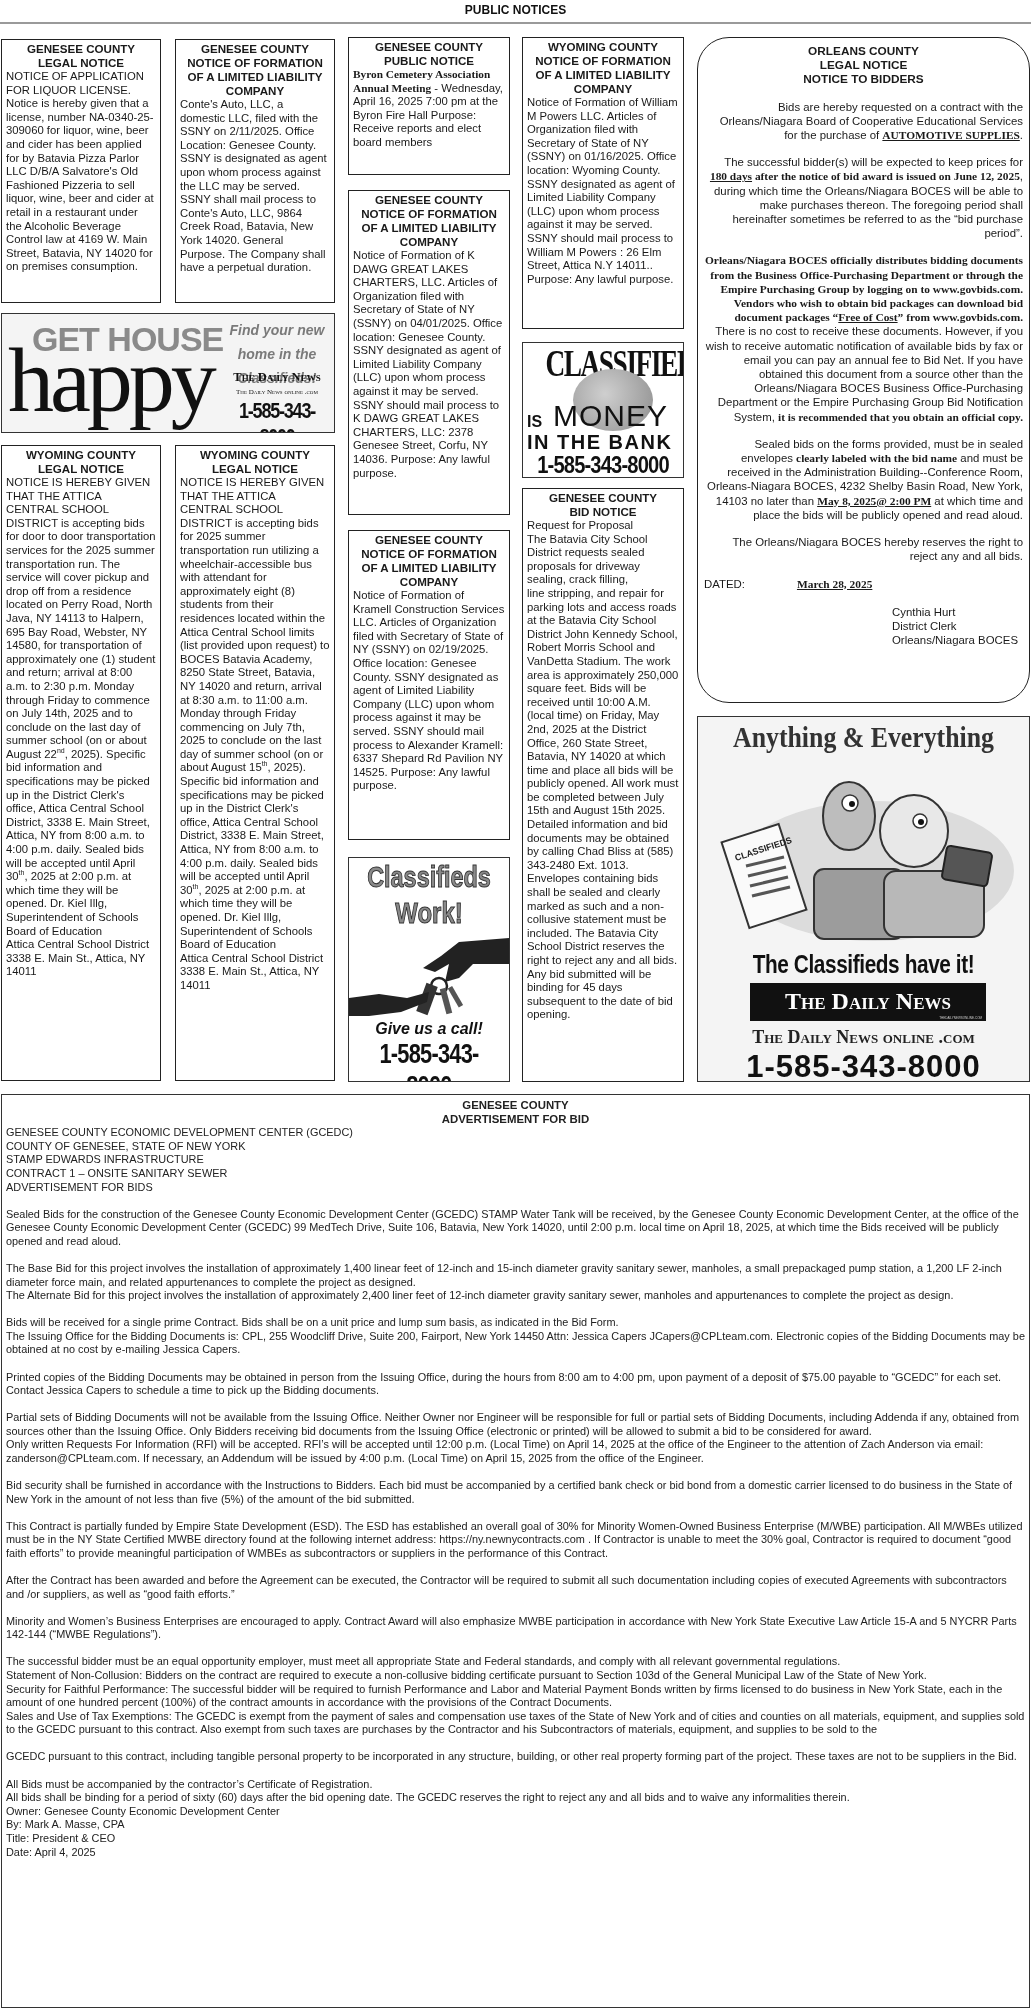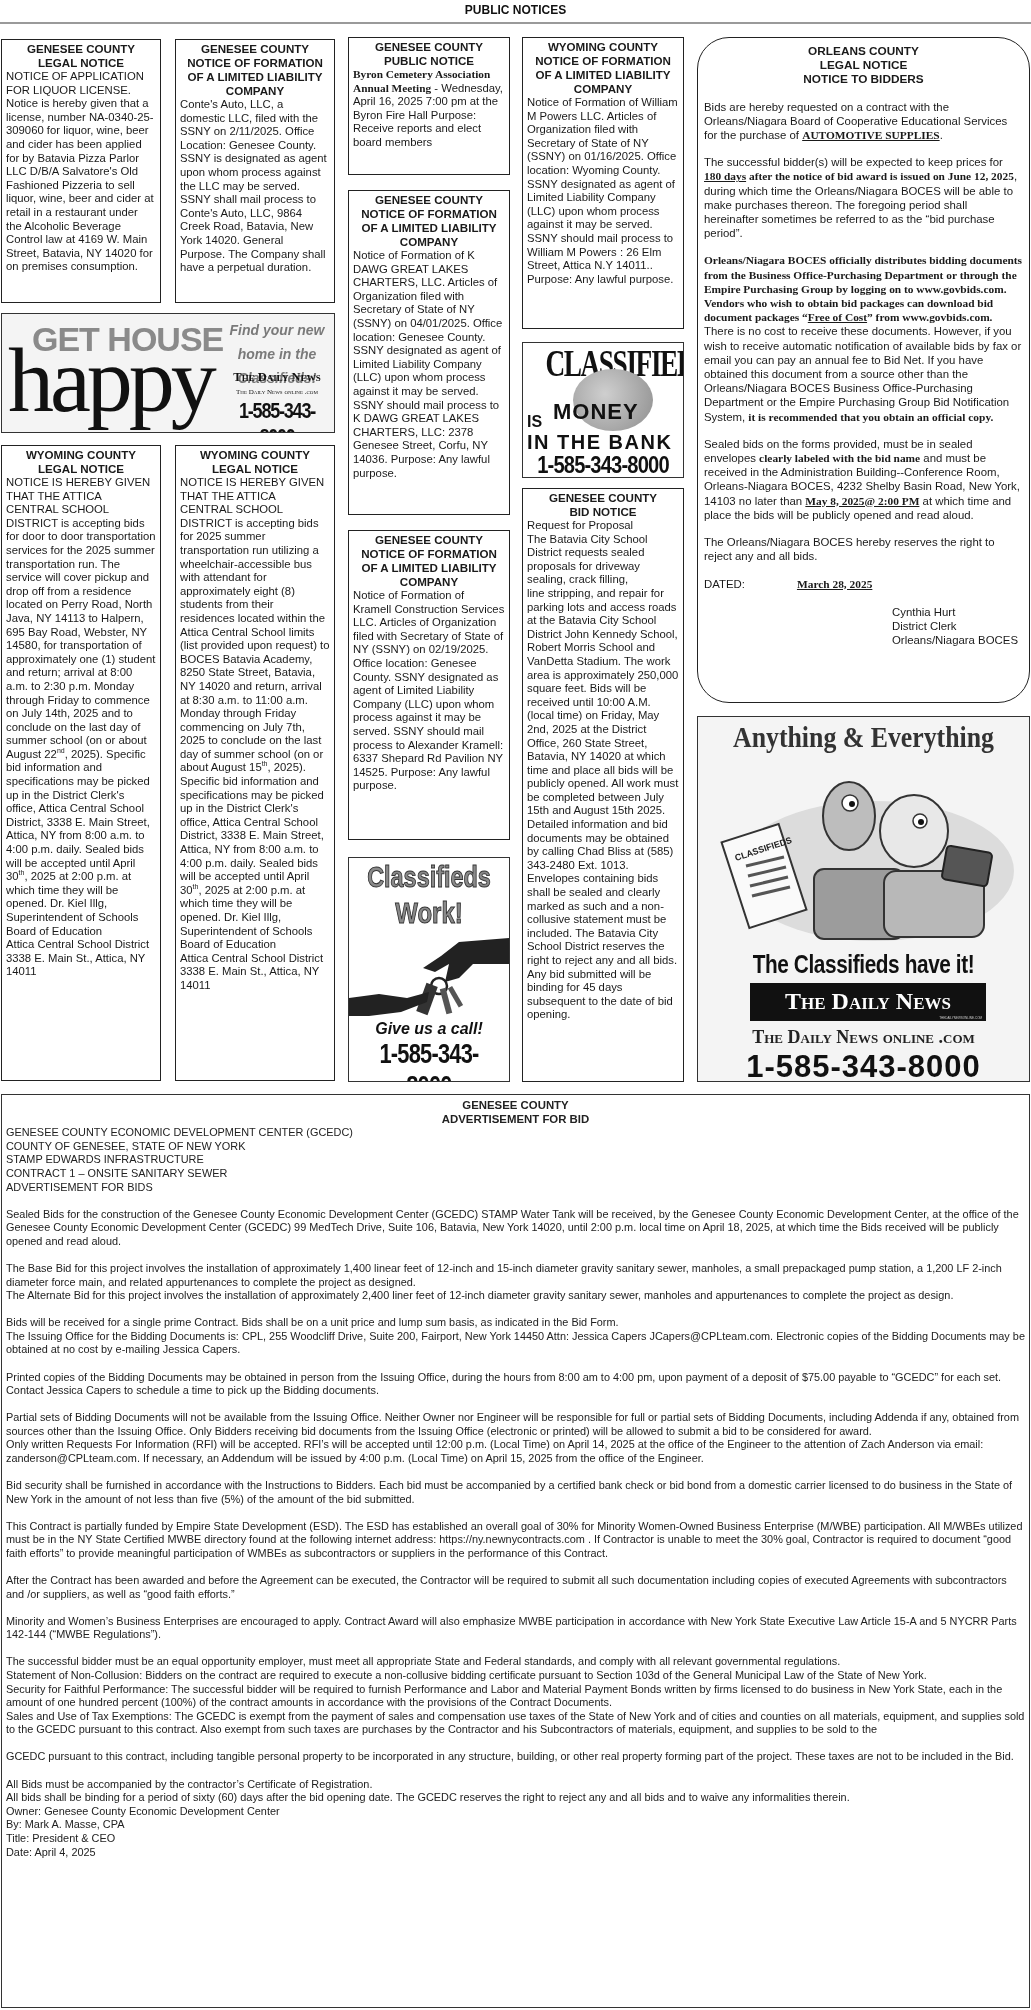--- a/index.html
+++ b/index.html
@@ -14,21 +14,21 @@
   .notice .nt { font-weight: bold; text-align: center; font-size: 11.6px; line-height: 14px; }
   .notice .bd { white-space: pre-line; }
   .notice b { font-weight: bold; font-family: Liberation Serif, serif; }
   sup { font-size: 7px; line-height: 0; }
 
   .ad { position: absolute; border: 1.5px solid #333; background: #f4f4f4; overflow: hidden; }
 
   
   .orleans { font-size: 11.4px; line-height: 14.2px; padding: 6px 6px; border-radius: 32px; }
   .orleans .nt { font-size: 11.8px; line-height: 14.2px; }
-  .orleans p { margin-top: 13px; }
+  .orleans p { margin-top: 13px; text-align: right; }
   .orleans u { text-decoration: underline; }
   .orleans .sig { margin-left: 188px; margin-top: 14px; }
   .orleans .dated { display:flex; gap: 52px; }
 
   
   .adbid { position: absolute; left: 1px; top: 1094px; width: 1029px; height: 914px; border: 1.5px solid #333;
     padding: 4px 4px; font-size: 10.9px; line-height: 13.6px; color: #222; }
   .adbid .nt { text-align: center; font-weight: bold; font-size: 11.4px; line-height: 13.6px; }
   .adbid .para { margin-top: 13.5px; white-space: pre-line; }
   .adbid .para.tight { margin-top: 0; }
@@ -37,21 +37,21 @@
   .gh-get { position:absolute; left: 30px; top: 6px; font-size: 34px; font-weight: bold; color: #8a8a8a; letter-spacing: -1px; font-family: "Liberation Sans", sans-serif; }
   .gh-happy { position:absolute; left: 6px; top: 20px; font-size: 92px; line-height: 92px; font-family: "Liberation Serif", serif; color:#111; letter-spacing:-4px; }
   .gh-find { position:absolute; left: 220px; top: 4px; width: 110px; text-align:center; font-size: 14px; line-height: 24px; font-weight: bold; font-style: italic; color: #7a7a7a; }
   .gh-paper { position:absolute; left: 216px; top: 56px; width: 118px; text-align:center; font-family: "Liberation Serif", serif; font-weight: bold; font-size: 12.5px; color:#111; font-variant: small-caps; }
   .gh-site { position:absolute; left: 216px; top: 74px; width: 118px; text-align:center; font-family: "Liberation Serif", serif; font-size: 7px; color:#111; font-variant: small-caps; }
   .gh-phone { position:absolute; left: 214px; top: 84px; width: 122px; text-align:center; font-size: 22px; font-weight: bold; color:#111; letter-spacing: -1.5px; transform: scaleX(0.82); transform-origin: center; }
 
   .cb-title { position:absolute; left: 0; top: 0; width: 100%; text-align:center; font-family: "Liberation Serif", serif; font-weight: bold; font-size: 38px; line-height: 40px; color:#111; letter-spacing:-2px; transform: scaleX(0.72); }
   .cb-pig { position:absolute; left: 50px; top: 26px; width: 80px; height: 62px; border-radius: 50%; background: radial-gradient(circle at 40% 40%, #cfcfcf, #8d8d8d); }
   .cb-is { position:absolute; left: 4px; top: 70px; font-weight: bold; font-size: 16px; color:#111; }
-  .cb-money { position:absolute; left: 30px; top: 56px; font-weight: bold; font-size: 22px; color:#111; letter-spacing: 1px; }
+  .cb-money { position:absolute; left: 30px; top: 56px; font-weight: normal; font-size: 30px; color:#111; letter-spacing: 1px; }
   .cb-bank { position:absolute; left: 4px; top: 88px; width: 100%; font-weight: bold; font-size: 20px; letter-spacing: 1.5px; color:#111; }
   .cb-phone { position:absolute; left: 0; top: 108px; width: 100%; text-align:center; font-weight: bold; font-size: 24px; color:#111; letter-spacing:-1px; transform: scaleX(0.84); }
 
   .cw-title { position:absolute; left:0; top: 2px; width:100%; text-align:center; font-weight:bold; font-size: 30px; line-height: 34px; color:#8a8a8a; -webkit-text-stroke: 1px #333; transform: scaleX(0.78); }
   .cw-work { position:absolute; left:0; top: 38px; width:100%; text-align:center; font-weight:bold; font-size: 30px; color:#8a8a8a; -webkit-text-stroke: 1px #333; transform: scaleX(0.8); }
   .cw-give { position:absolute; left:0; top: 162px; width:100%; text-align:center; font-weight:bold; font-style: italic; font-size: 16px; color:#111; }
   .cw-phone { position:absolute; left:0; top: 180px; width:100%; text-align:center; font-weight:bold; font-size: 28px; color:#111; letter-spacing:-1px; transform: scaleX(0.78); }
 
   .ae-title { position:absolute; left:0; top: 2px; width:100%; text-align:center; font-family: "Liberation Serif", serif; font-weight:bold; font-size: 30px; line-height: 36px; color:#333; transform: scaleX(0.86); }
   .ae-tag { position:absolute; left:0; top: 232px; width:100%; text-align:center; font-weight:bold; font-size: 26px; color:#111; transform: scaleX(0.8); letter-spacing:-0.5px; }
@@ -222,20 +222,20 @@
   <div class="para">Partial sets of Bidding Documents will not be available from the Issuing Office. Neither Owner nor Engineer will be responsible for full or partial sets of Bidding Documents, including Addenda if any, obtained from sources other than the Issuing Office. Only Bidders receiving bid documents from the Issuing Office (electronic or printed) will be allowed to submit a bid to be considered for award.
 Only written Requests For Information (RFI) will be accepted. RFI’s will be accepted until 12:00 p.m. (Local Time) on April 14, 2025 at the office of the Engineer to the attention of Zach Anderson via email: zanderson@CPLteam.com. If necessary, an Addendum will be issued by 4:00 p.m. (Local Time) on April 15, 2025 from the office of the Engineer.</div>
   <div class="para">Bid security shall be furnished in accordance with the Instructions to Bidders. Each bid must be accompanied by a certified bank check or bid bond from a domestic carrier licensed to do business in the State of New York in the amount of not less than five (5%) of the amount of the bid submitted.</div>
   <div class="para">This Contract is partially funded by Empire State Development (ESD). The ESD has established an overall goal of 30% for Minority Women-Owned Business Enterprise (M/WBE) participation. All M/WBEs utilized must be in the NY State Certified MWBE directory found at the following internet address: https://ny.newnycontracts.com . If Contractor is unable to meet the 30% goal, Contractor is required to document “good faith efforts” to provide meaningful participation of WMBEs as subcontractors or suppliers in the performance of this Contract.</div>
   <div class="para">After the Contract has been awarded and before the Agreement can be executed, the Contractor will be required to submit all such documentation including copies of executed Agreements with subcontractors and /or suppliers, as well as “good faith efforts.”</div>
   <div class="para">Minority and Women’s Business Enterprises are encouraged to apply. Contract Award will also emphasize MWBE participation in accordance with New York State Executive Law Article 15-A and 5 NYCRR Parts 142-144 (“MWBE Regulations”).</div>
   <div class="para">The successful bidder must be an equal opportunity employer, must meet all appropriate State and Federal standards, and comply with all relevant governmental regulations.
 Statement of Non-Collusion: Bidders on the contract are required to execute a non-collusive bidding certificate pursuant to Section 103d of the General Municipal Law of the State of New York.
 Security for Faithful Performance: The successful bidder will be required to furnish Performance and Labor and Material Payment Bonds written by firms licensed to do business in New York State, each in the amount of one hundred percent (100%) of the contract amounts in accordance with the provisions of the Contract Documents.
 Sales and Use of Tax Exemptions: The GCEDC is exempt from the payment of sales and compensation use taxes of the State of New York and of cities and counties on all materials, equipment, and supplies sold to the GCEDC pursuant to this contract. Also exempt from such taxes are purchases by the Contractor and his Subcontractors of materials, equipment, and supplies to be sold to the</div>
-  <div class="para">GCEDC pursuant to this contract, including tangible personal property to be incorporated in any structure, building, or other real property forming part of the project. These taxes are not to be included in the Bid.</div>
+  <div class="para">GCEDC pursuant to this contract, including tangible personal property to be incorporated in any structure, building, or other real property forming part of the project. These taxes are not to be suppliers in the Bid.</div>
   <div class="para">All Bids must be accompanied by the contractor’s Certificate of Registration.
 All bids shall be binding for a period of sixty (60) days after the bid opening date. The GCEDC reserves the right to reject any and all bids and to waive any informalities therein.
 Owner: Genesee County Economic Development Center
 By: Mark A. Masse, CPA
 Title: President &amp; CEO
 Date: April 4, 2025</div>
 </div>
 
 </body></html>

